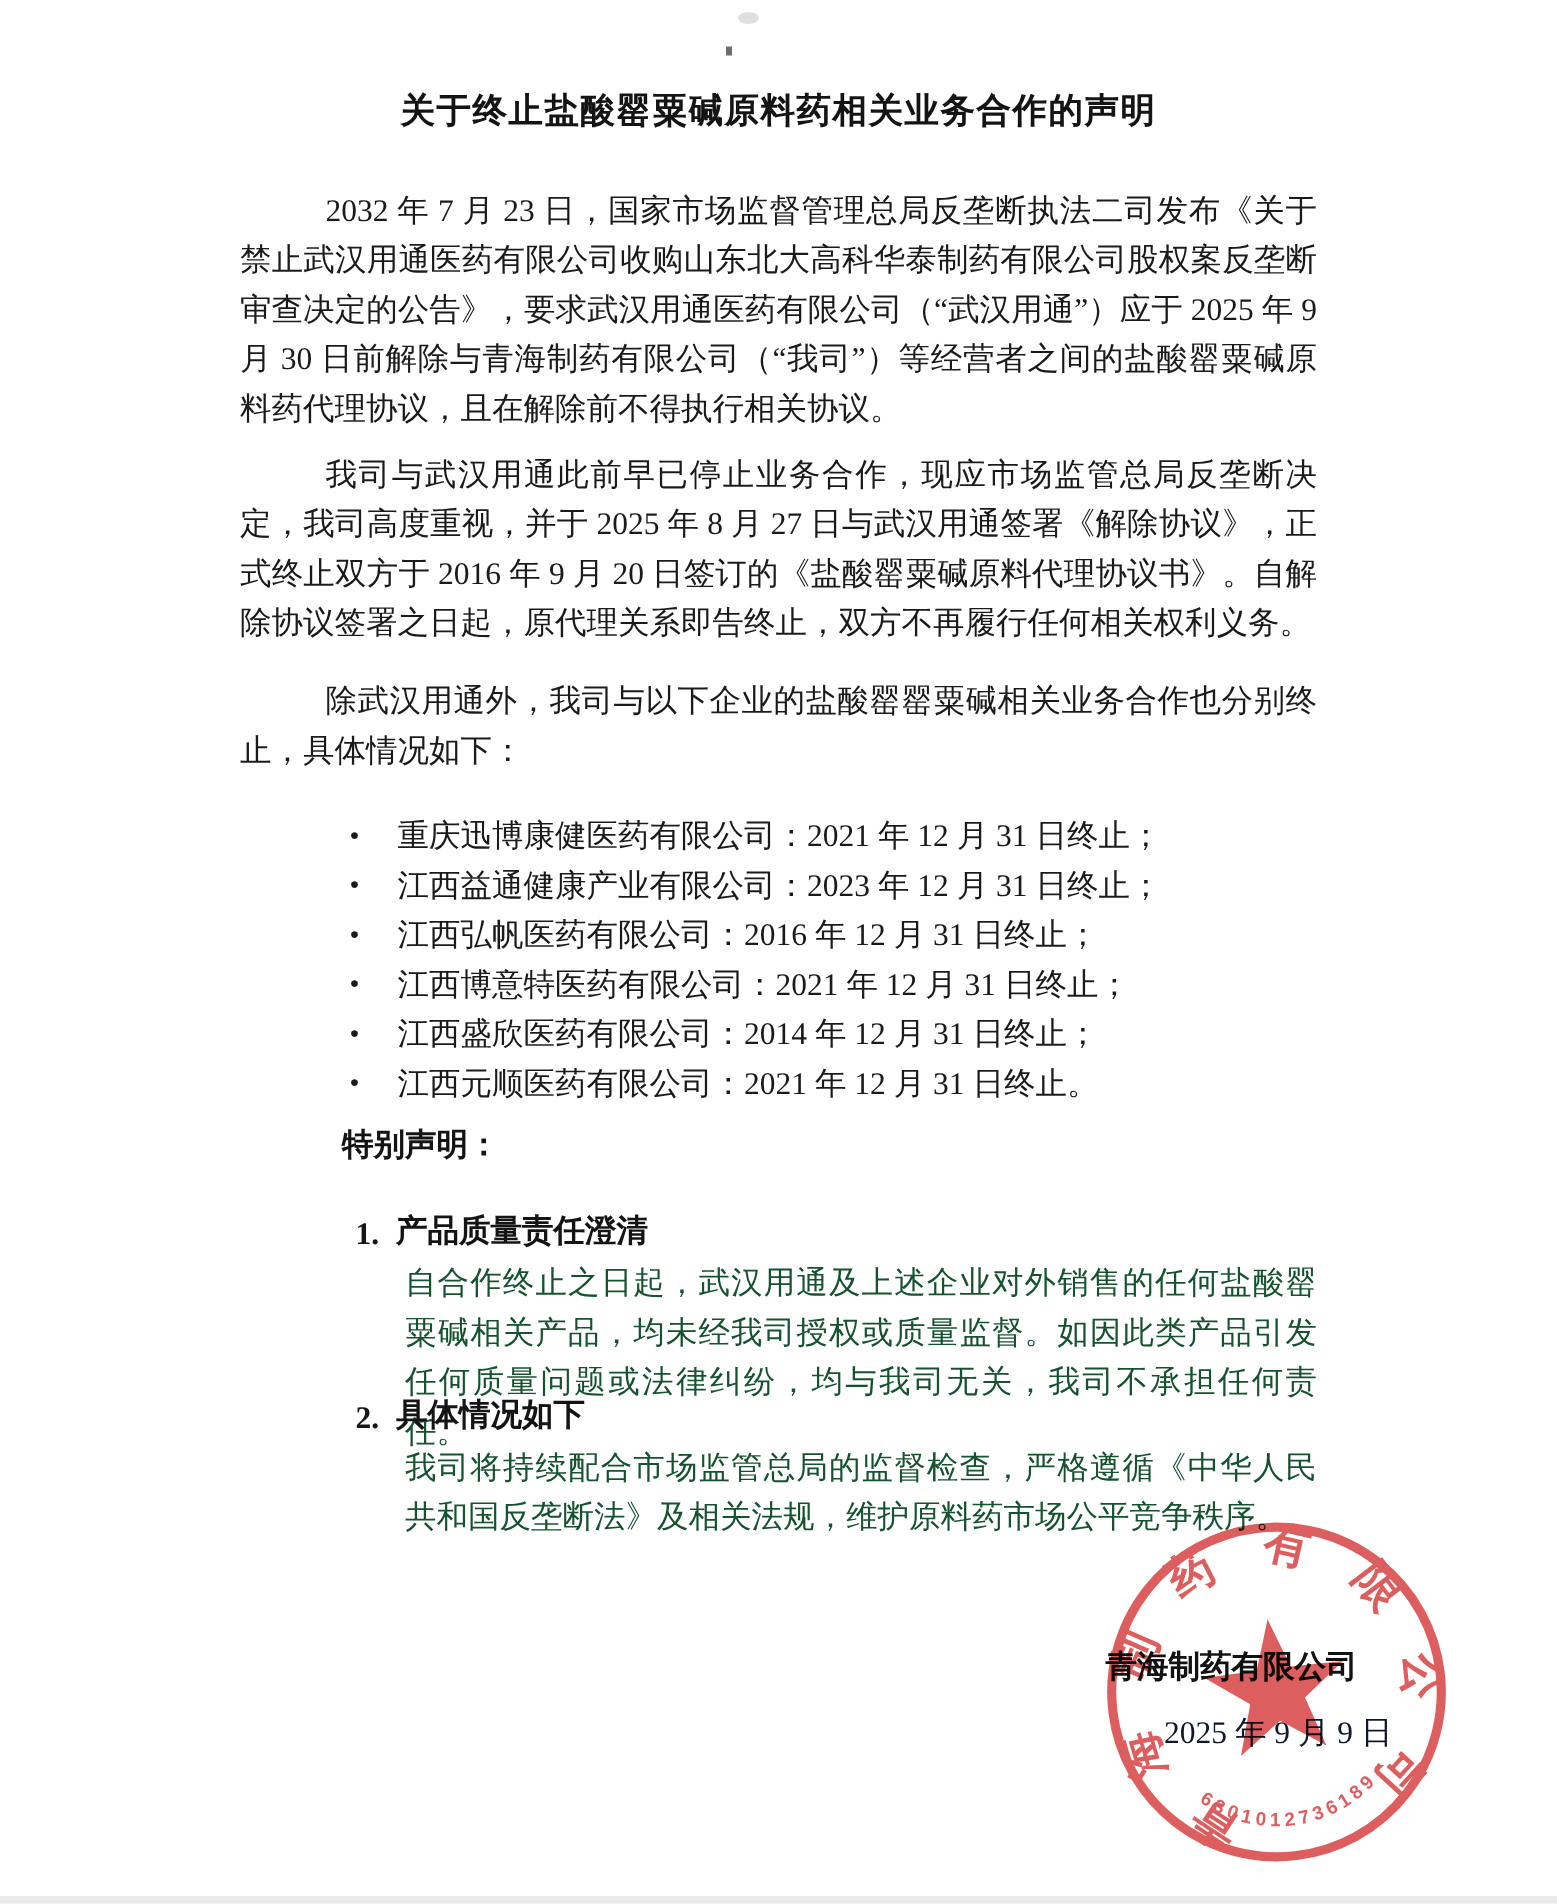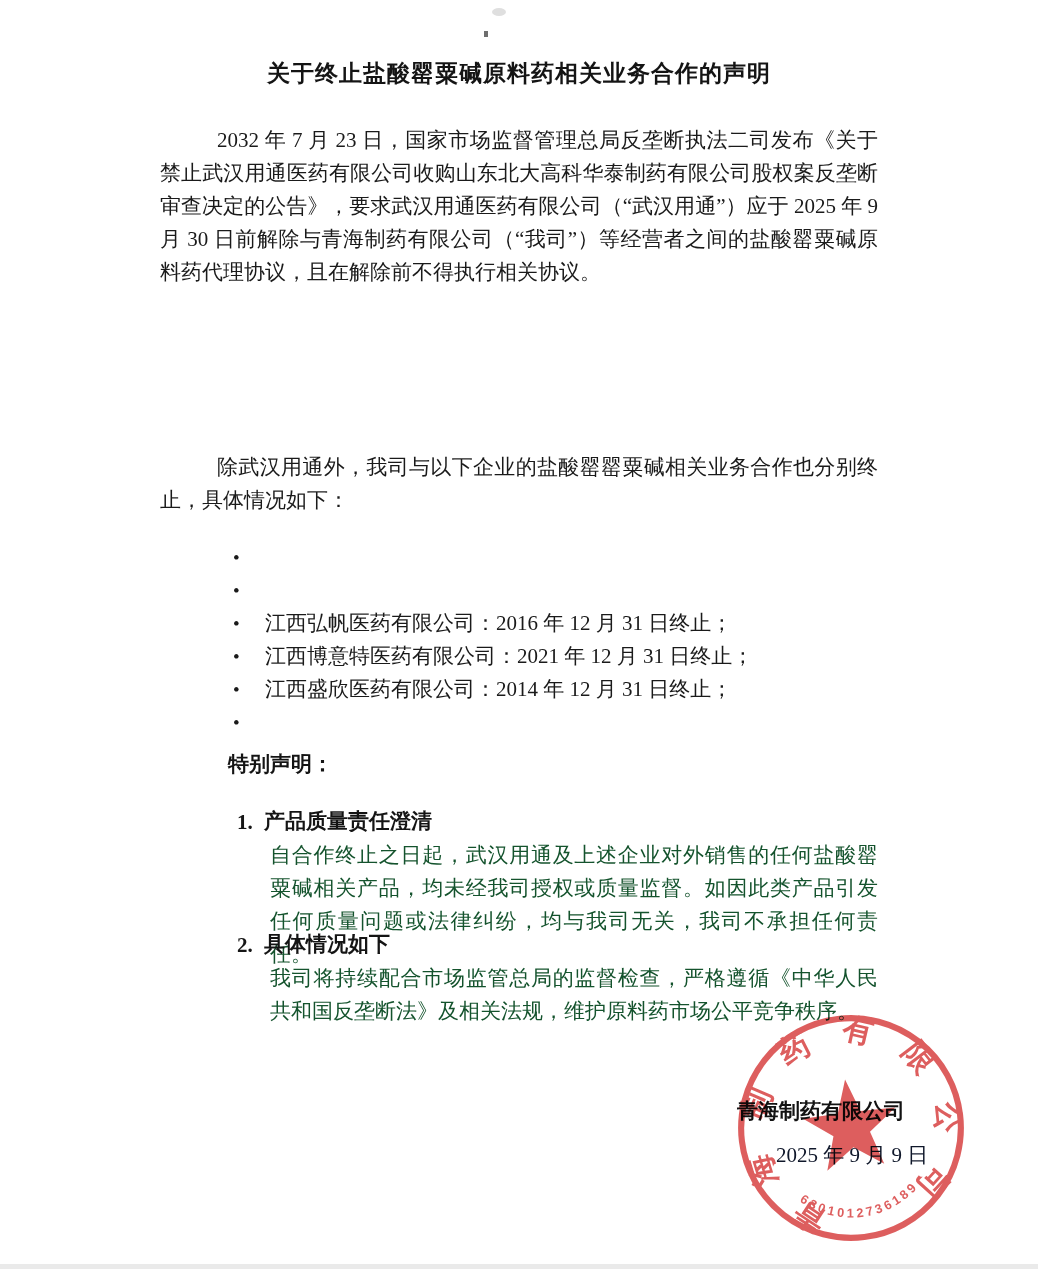--- a/index.html
+++ b/index.html
@@ -80,43 +80,47 @@
 <body>
 
 <div class="page">
 
   <div class="speck1"></div>
   <div class="speck2"></div>
 
   <div class="doc-title">关于终止盐酸罂粟碱原料药相关业务合作的声明</div>
 
   <div class="para p1">2032 年 7 月 23 日，国家市场监督管理总局反垄断执法二司发布《关于禁止武汉用通医药有限公司收购山东北大高科华泰制药有限公司股权案反垄断审查决定的公告》，要求武汉用通医药有限公司（“武汉用通”）应于 2025 年 9 月 30 日前解除与青海制药有限公司（“我司”）等经营者之间的盐酸罂粟碱原料药代理协议，且在解除前不得执行相关协议。</div>
+  <div class="para p2">我司与武汉用通此前早已停止业务合作，现应市场监管总局反垄断决定，我司高度重视，并于 2025 年 8 月 27 日与武汉用通签署《解除协议》，正式终止双方于 2016 年 9 月 20 日签订的《盐酸罂粟碱原料代理协议书》。自解除协议签署之日起，原代理关系即告终止，双方不再履行任何相关权利义务。</div>
   <div class="para p3">除武汉用通外，我司与以下企业的盐酸罂罂粟碱相关业务合作也分别终止，具体情况如下：</div>
 
   <div class="blist">
     <div class="bitem">
       <span class="blt">•</span>
+      <span class="btxt">重庆迅博康健医药有限公司：2021 年 12 月 31 日终止；</span>
     </div>
     <div class="bitem">
       <span class="blt">•</span>
+      <span class="btxt">江西益通健康产业有限公司：2023 年 12 月 31 日终止；</span>
     </div>
     <div class="bitem">
       <span class="blt">•</span>
       <span class="btxt">江西弘帆医药有限公司：2016 年 12 月 31 日终止；</span>
     </div>
     <div class="bitem">
       <span class="blt">•</span>
       <span class="btxt">江西博意特医药有限公司：2021 年 12 月 31 日终止；</span>
     </div>
     <div class="bitem">
       <span class="blt">•</span>
       <span class="btxt">江西盛欣医药有限公司：2014 年 12 月 31 日终止；</span>
     </div>
     <div class="bitem">
       <span class="blt">•</span>
+      <span class="btxt">江西元顺医药有限公司：2021 年 12 月 31 日终止。</span>
     </div>
   </div>
 
   <div class="special-heading">特别声明：</div>
 
   <div class="nitem n1">
     <span class="nno">1.</span>
     <div class="nhead">产品质量责任澄清</div>
     <div class="nbody">自合作终止之日起，武汉用通及上述企业对外销售的任何盐酸罂粟碱相关产品，均未经我司授权或质量监督。如因此类产品引发任何质量问题或法律纠纷，均与我司无关，我司不承担任何责任。</div>
   </div>

